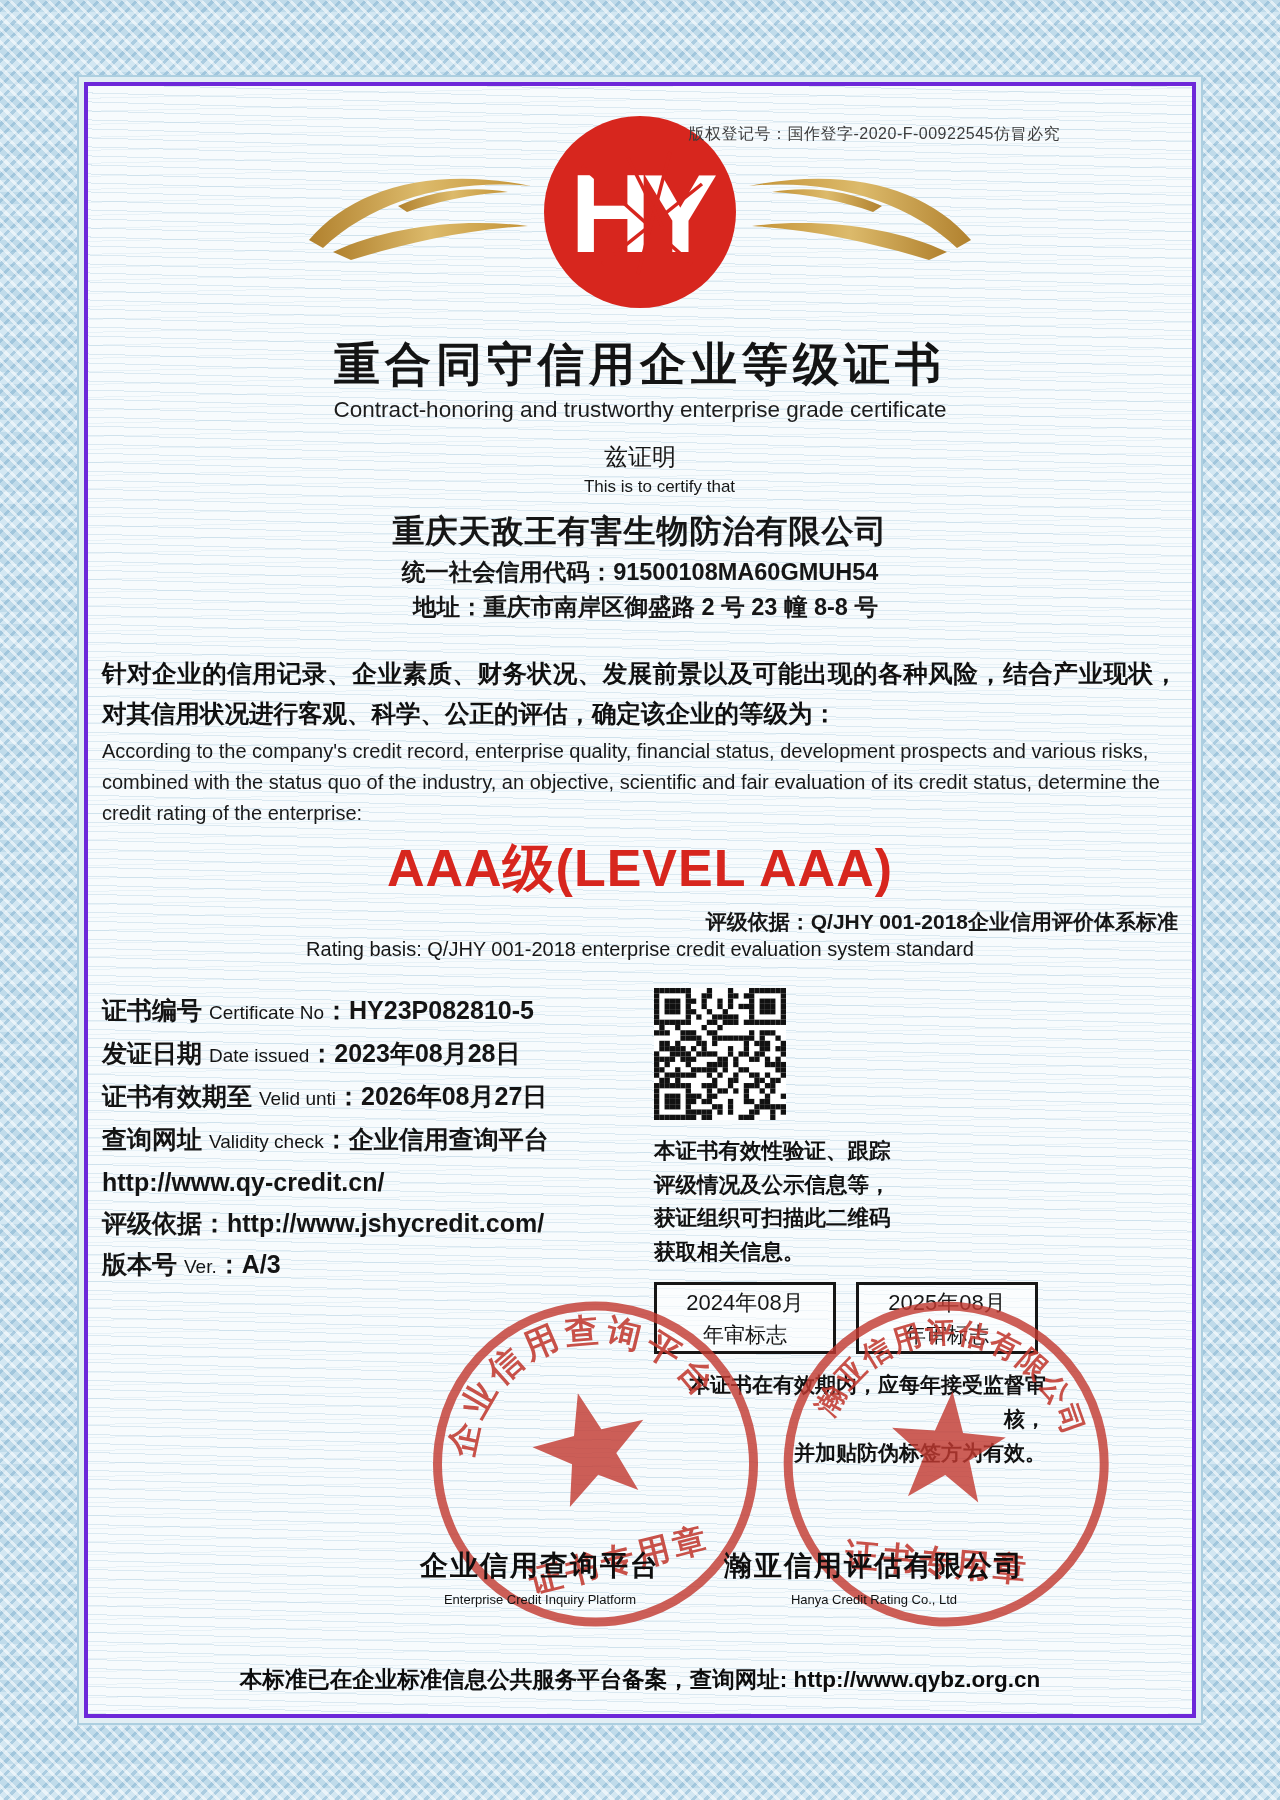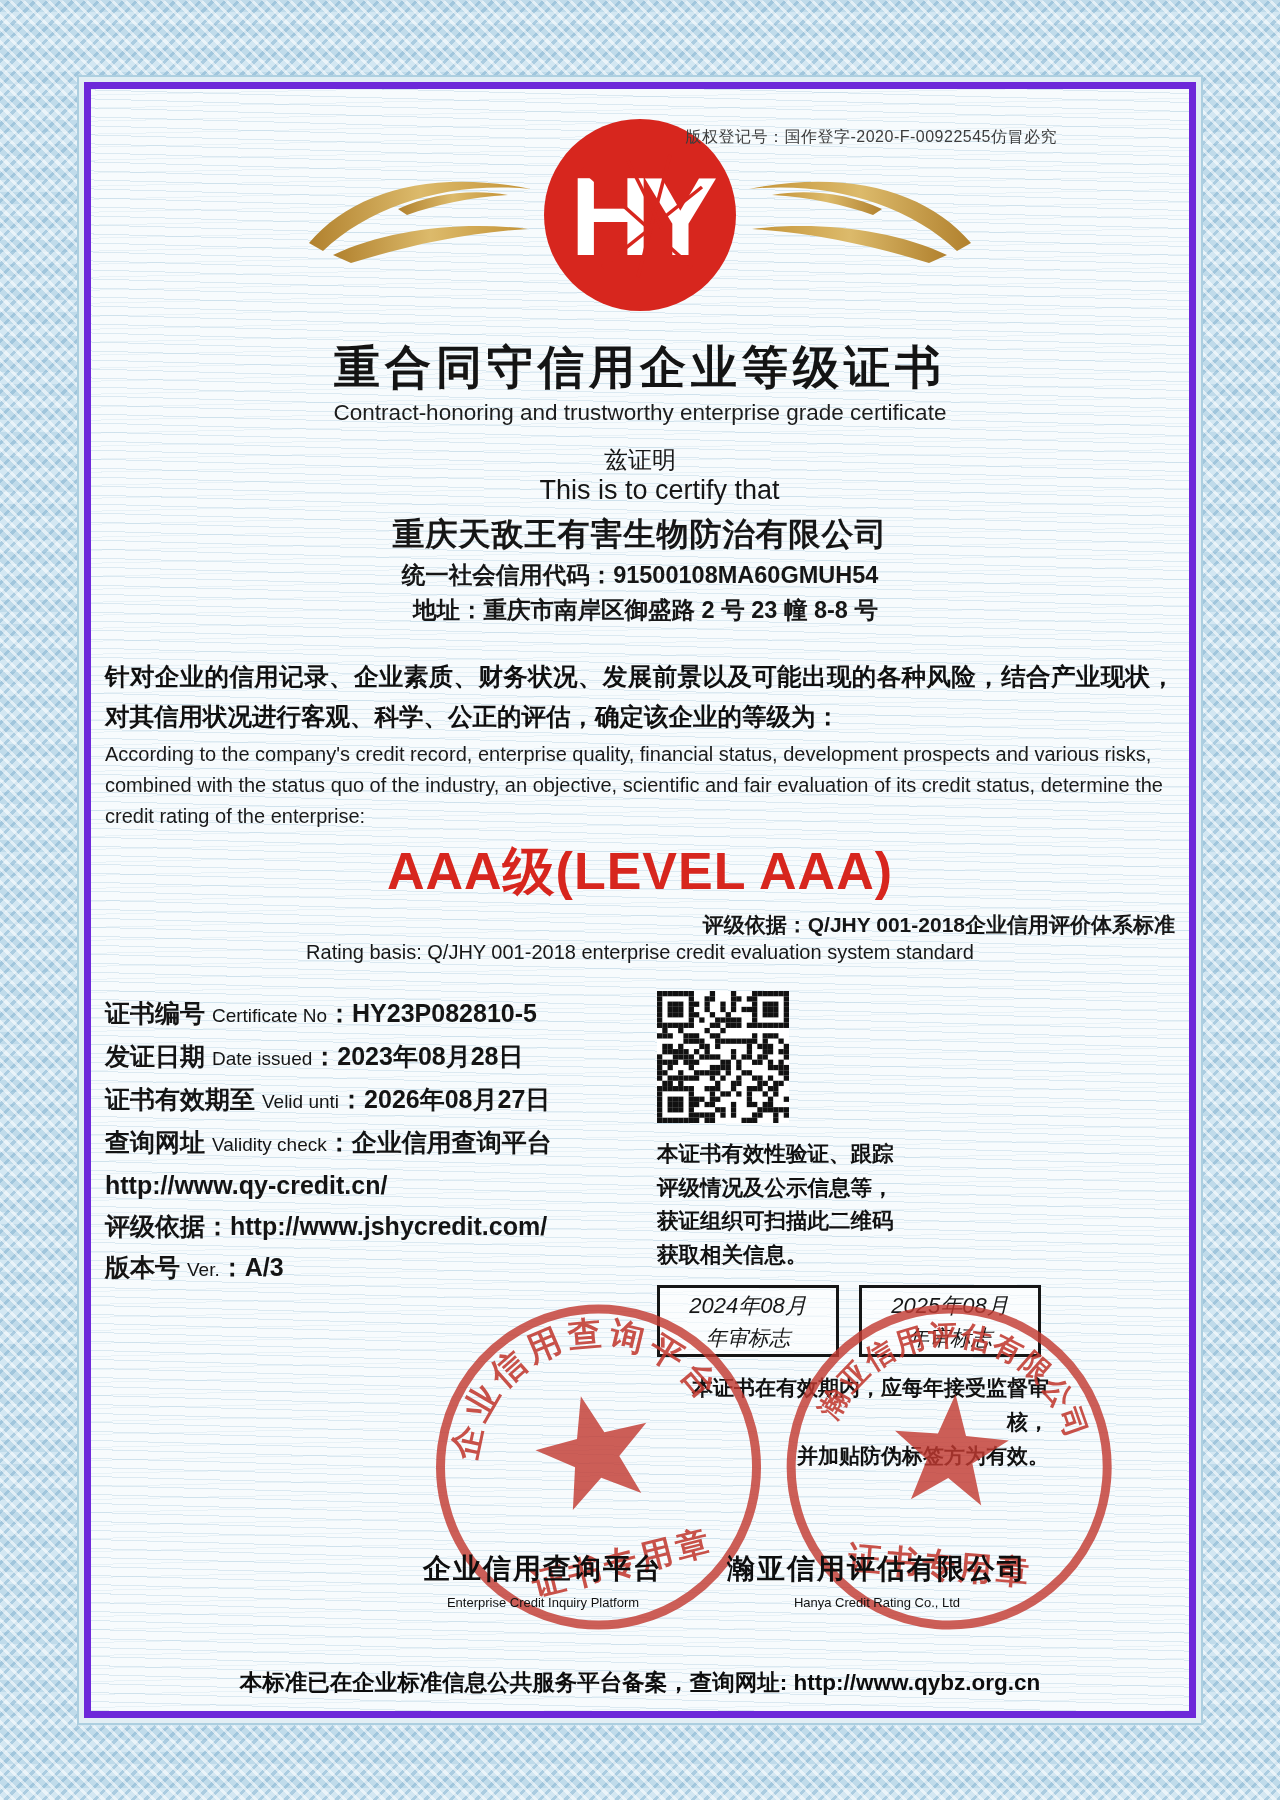--- a/index.html
+++ b/index.html
@@ -12,21 +12,21 @@
   .frame {
     position:absolute; inset:0;
     background:
       repeating-linear-gradient(45deg, rgba(255,255,255,.55) 0 3px, rgba(255,255,255,0) 3px 9px),
       repeating-linear-gradient(-45deg, rgba(122,172,204,.45) 0 3px, rgba(122,172,204,0) 3px 9px),
       repeating-linear-gradient(0deg, #d3e7f2 0 12px, #c0dbea 12px 24px);
   }
   .inner {
     position:absolute; left:84px; right:84px; top:82px; bottom:82px;
     background:#f7fbfd;
-    border:7px solid #6d28d9;
+    border:4px solid #6d28d9;
     box-shadow:0 0 0 5px rgba(255,255,255,.65), 0 0 0 7px #adcfe0;
     overflow:hidden;
   }
   
   .inner::before {
     content:""; position:absolute; inset:0; pointer-events:none;
     background:
       repeating-linear-gradient(1.6deg, rgba(118,168,198,.22) 0 1px, transparent 1px 9px),
       repeating-linear-gradient(-1.2deg, rgba(140,185,210,.14) 0 1px, transparent 1px 13px);
   }
@@ -35,21 +35,21 @@
   .copyright { position:absolute; top:10px; right:132px; font-size:16px; font-weight:500; color:#3c3c3c; letter-spacing:.5px; }
 
   .header-row { display:flex; justify-content:center; align-items:center; gap:4px; margin-top:28px; }
   .flourish { flex:0 0 auto; }
   .flourish.right svg { transform:scaleX(-1); }
 
   .center { text-align:center; }
   .title { font-size:46px; font-weight:700; letter-spacing:5px; margin-top:22px; line-height:56px; color:#141414; }
   .subtitle { font-size:22.5px; margin-top:4px; line-height:28px; color:#1c1c1c; }
   .certify-cn { margin-top:18px; font-size:24px; line-height:30px; }
-  .certify-en { margin-top:2px; font-size:27px; line-height:26px;margin-left:39px; }
+  .certify-en { margin-top:2px; font-size:17px; line-height:26px;margin-left:39px; }
   .company-name { margin-top:10px; font-size:32px; font-weight:800; line-height:42px; letter-spacing:1px; }
   .credit-code { margin-top:5px; font-size:23.5px; font-weight:600; line-height:30px; }
   .address { margin-top:5px; font-size:23.5px; font-weight:600; line-height:30px;margin-left:11px; }
 
   .eval { margin:32px 14px 0 14px; }
   .para-cn { font-size:24.5px; font-weight:600; line-height:40px; text-align:justify; color:#101010; }
   .para-en { font-size:20px; line-height:31px; margin-top:2px; color:#1a1a1a; }
   .level { text-align:center; font-size:52px; font-weight:800; color:#d7261e; margin-top:10px; line-height:58px; letter-spacing:1px; }
   .basis-cn { text-align:right; font-size:21px; font-weight:600; margin-top:12px; line-height:26px; }
   .basis-en { text-align:center; font-size:20px; margin-top:2px; line-height:25px; }
@@ -59,21 +59,21 @@
   .d-row { font-size:25px; line-height:41px; font-weight:600; color:#141414; white-space:nowrap; }
   .d-row .en { font-size:19px; font-weight:500; }
 
   .right-panel { position:absolute; left:566px; top:2px; width:392px; }
   .qr-row { display:flex; gap:14px;flex-direction:column; }
   .qr-box { width:132px; height:132px; background:#ffffff; flex:0 0 auto; }
   .qr-text { font-size:21.5px; font-weight:600; line-height:33.5px; padding-top:1px; color:#111; }
   .badges { display:flex; gap:20px; margin-top:13px; }
   .badge { width:182px; height:72px; border:3px solid #161616; box-sizing:border-box;
            background:rgba(255,255,255,.55); display:flex; flex-direction:column;
-           align-items:center; justify-content:center; gap:3px;font-style:italic; }
+           align-items:center; justify-content:center; gap:3px; }
   .badge .m { font-size:22px; }
   .badge .l { font-size:21px; }
   .notes { margin-top:14px; text-align:right; font-size:21px; font-weight:600; line-height:34px; color:#111; }
 
   .seal-section { position:relative; height:340px; margin-top:6px; }
   .seal { position:absolute; opacity:.88; }
   .seal-left  { left:340px; top:-8px; transform:rotate(-14deg); }
   .seal-right { left:690px; top:-8px; transform:rotate(5deg); }
   .org { position:absolute; text-align:center; width:440px; transform:translateX(-50%); }
   .org-left  { left:452px; top:244px; }

